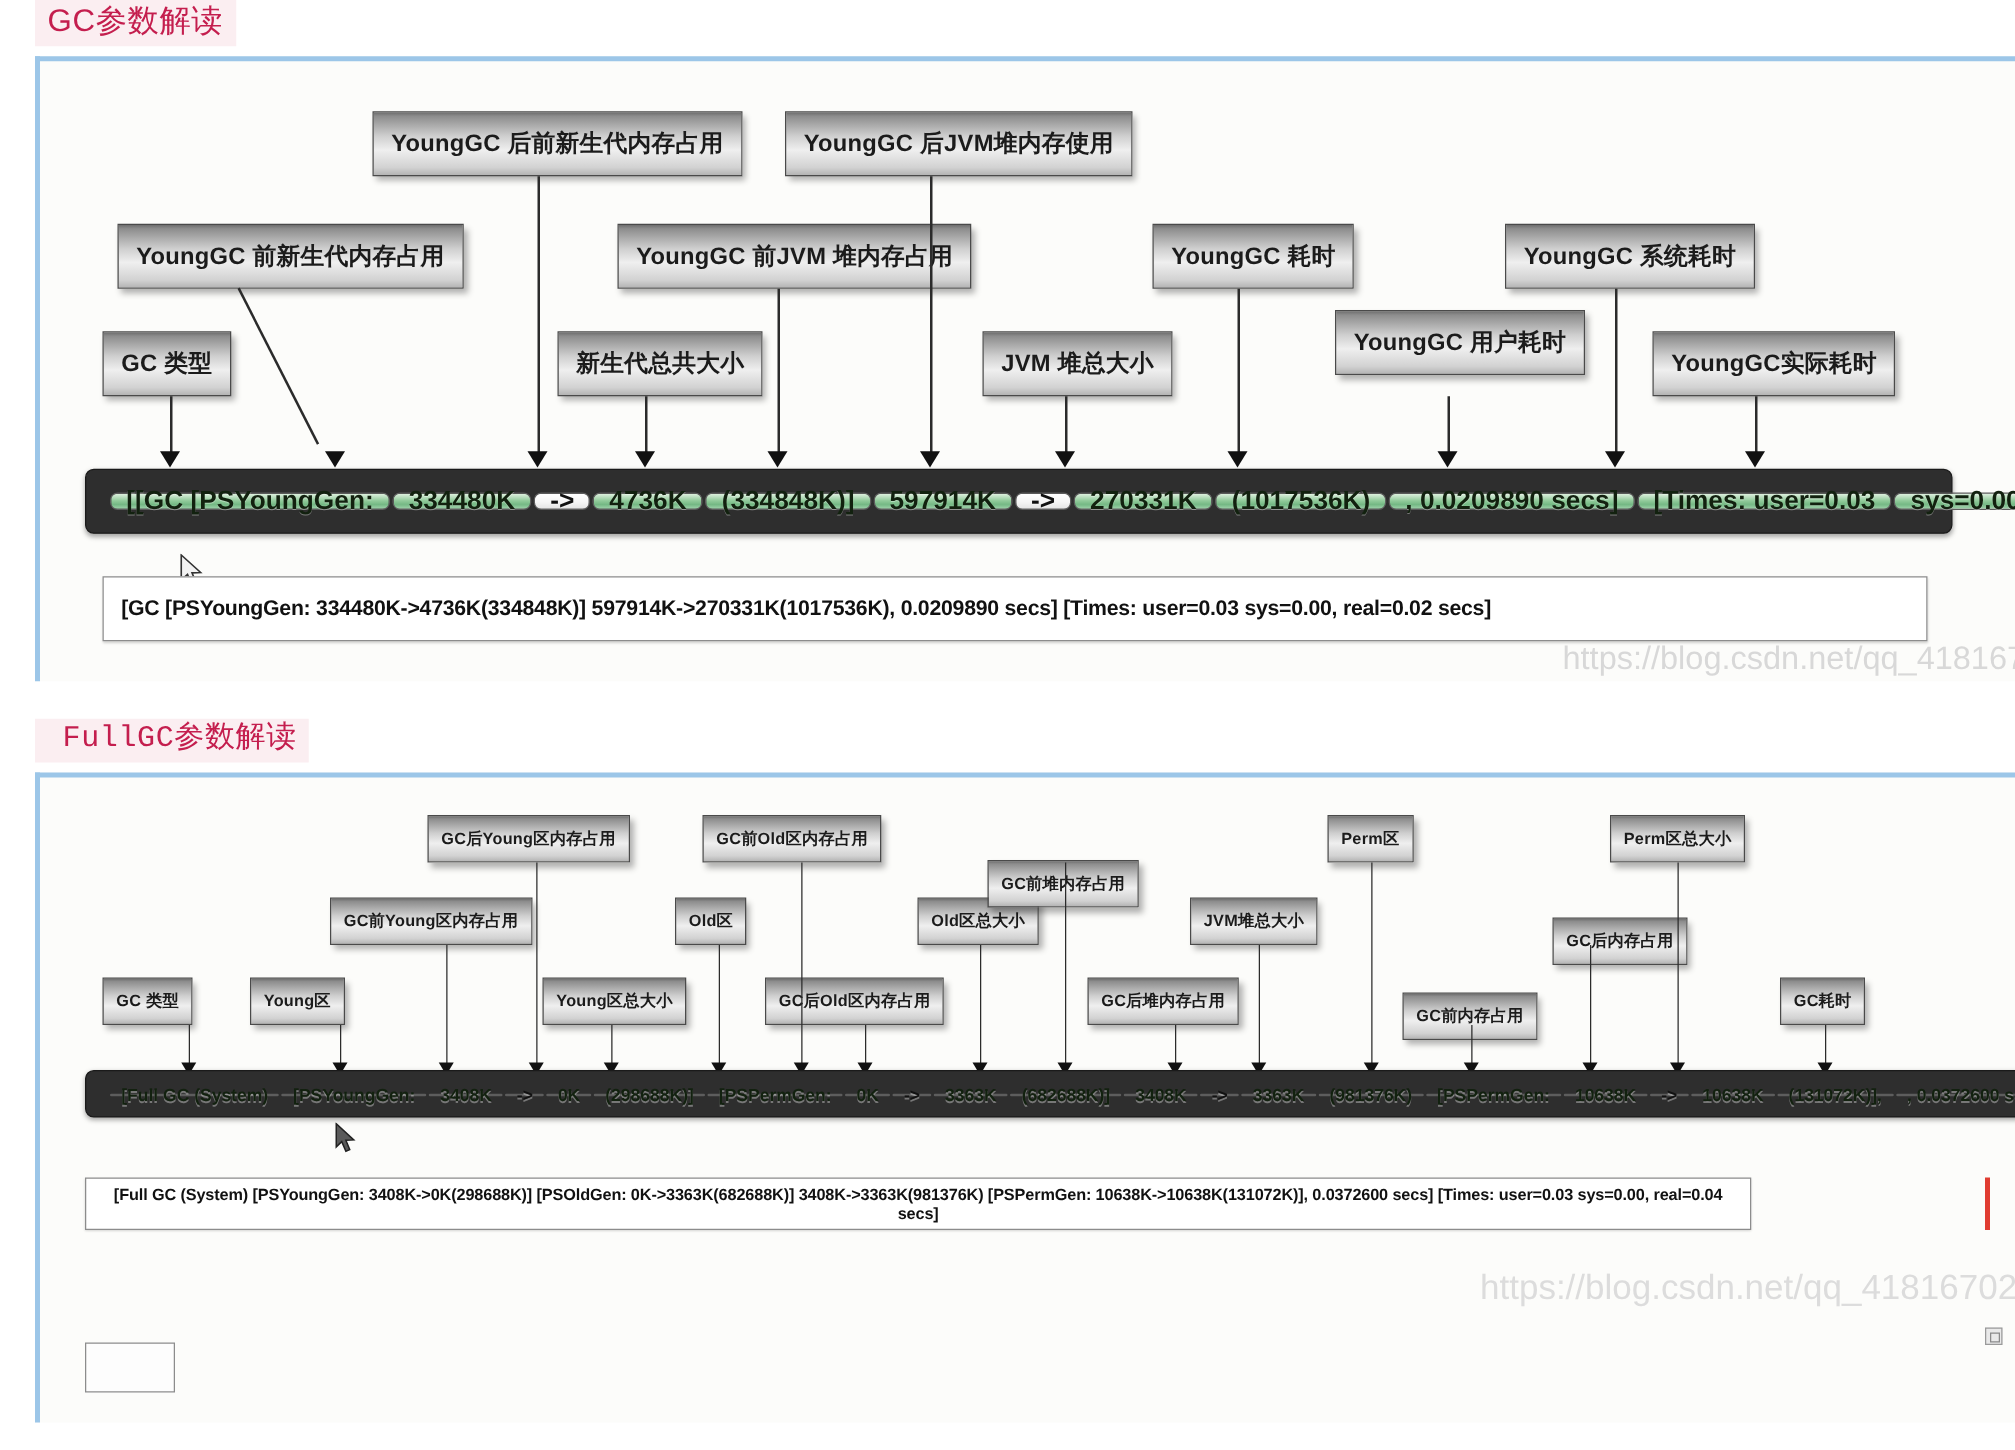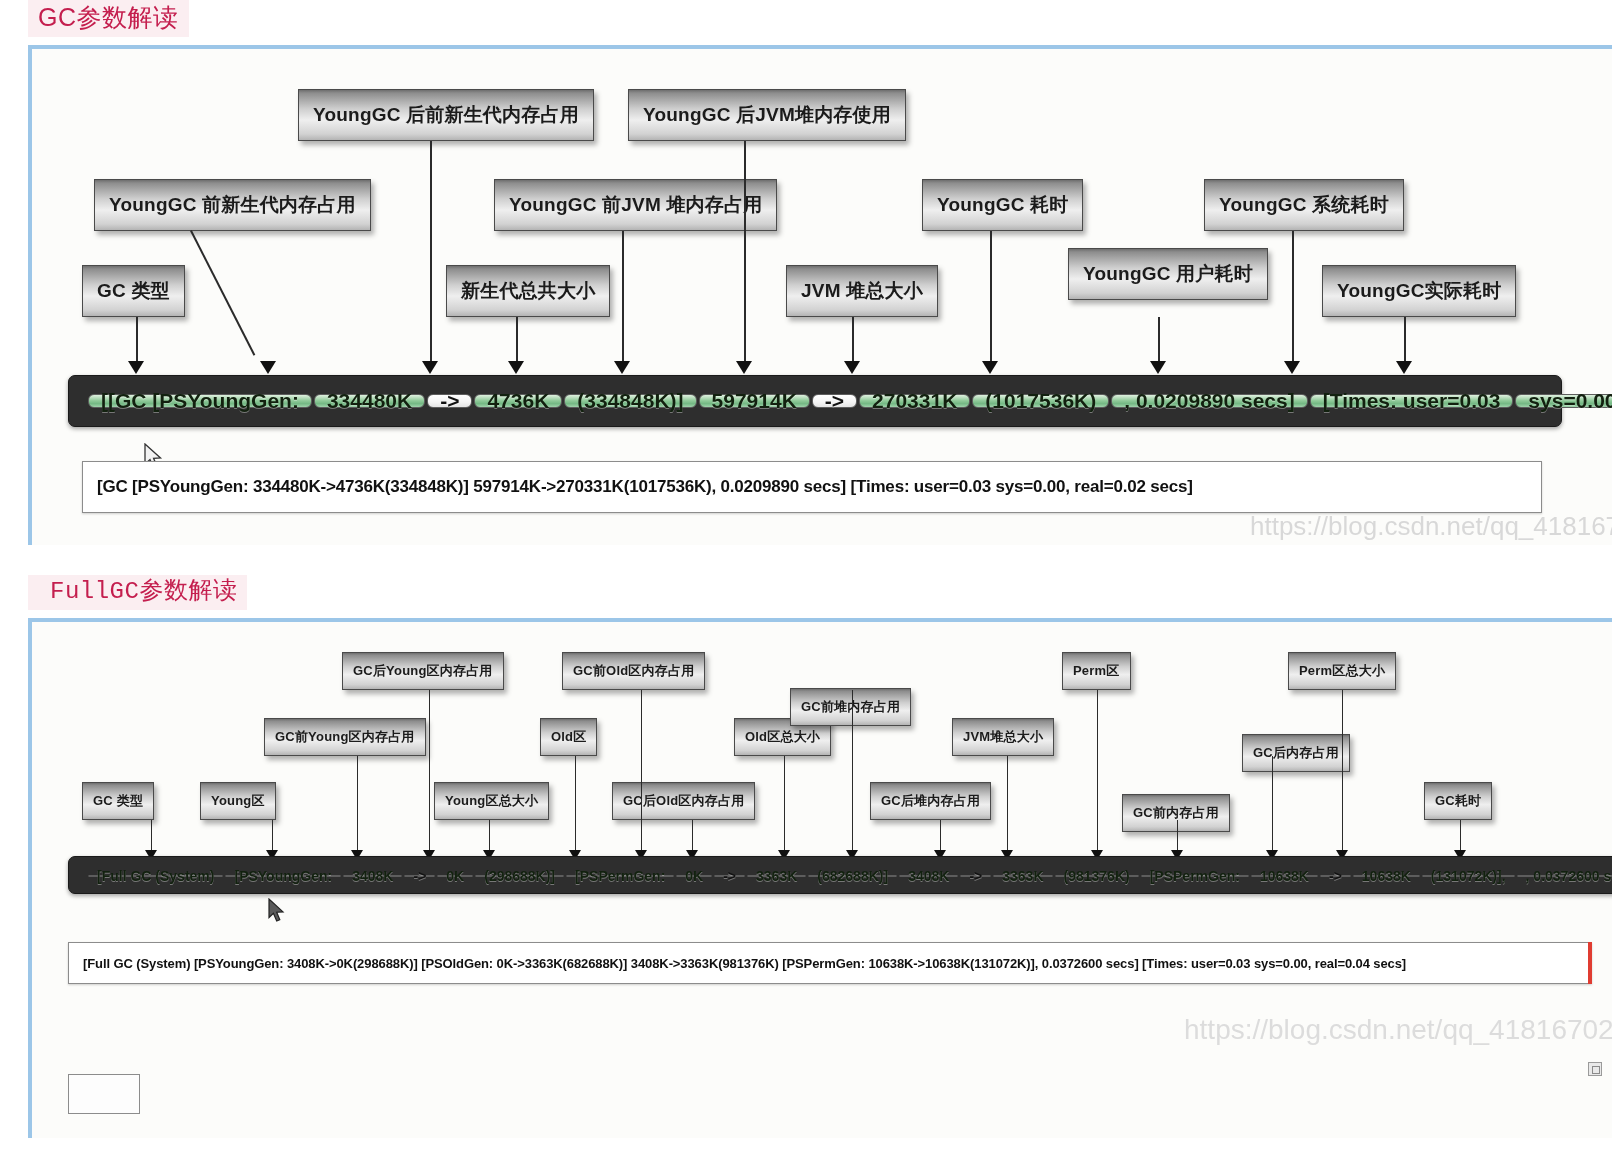--- a/index.html
+++ b/index.html
@@ -318,21 +318,21 @@
       <div class="tok">, 0.0372600 secs]</div>
 
     </div>
 
     <div class="cursor" style="left:236px; top:276px;">
       <svg width="18" height="26" viewBox="0 0 18 26">
         <path d="M1 1 L1 19.5 L5.4 15.3 L8.7 23 L11.8 21.7 L8.7 14.2 L15 13.9 Z" fill="#5a5a5a" stroke="#222" stroke-width="1.2"></path>
       </svg>
     </div>
 
-    <div class="logbox" style="left:36px; top:320px; width:1524px; height:42px;text-align:center;">[Full GC (System) [PSYoungGen: 3408K-&gt;0K(298688K)] [PSOldGen: 0K-&gt;3363K(682688K)] 3408K-&gt;3363K(981376K) [PSPermGen: 10638K-&gt;10638K(131072K)], 0.0372600 secs] [Times: user=0.03 sys=0.00, real=0.04 secs]</div>
+    <div class="logbox" style="left:36px; top:320px; width:1333px; height:42px;text-align:center;">[Full GC (System) [PSYoungGen: 3408K-&gt;0K(298688K)] [PSOldGen: 0K-&gt;3363K(682688K)] 3408K-&gt;3363K(981376K) [PSPermGen: 10638K-&gt;10638K(131072K)], 0.0372600 secs] [Times: user=0.03 sys=0.00, real=0.04 secs]</div>
     <div class="redbar" style="left:1556px; top:320px; width:4px; height:42px;"></div>
 
     <div class="watermark" style="left:1152px; top:392px;">https://blog.csdn.net/qq_41816702</div>
 
     <div class="stub" style="left:36px; top:452px; width:72px; height:40px;"></div>
     <div class="corner-mark" style="left:1556px; top:440px;"></div>
   </div>
 </div>
 
 

